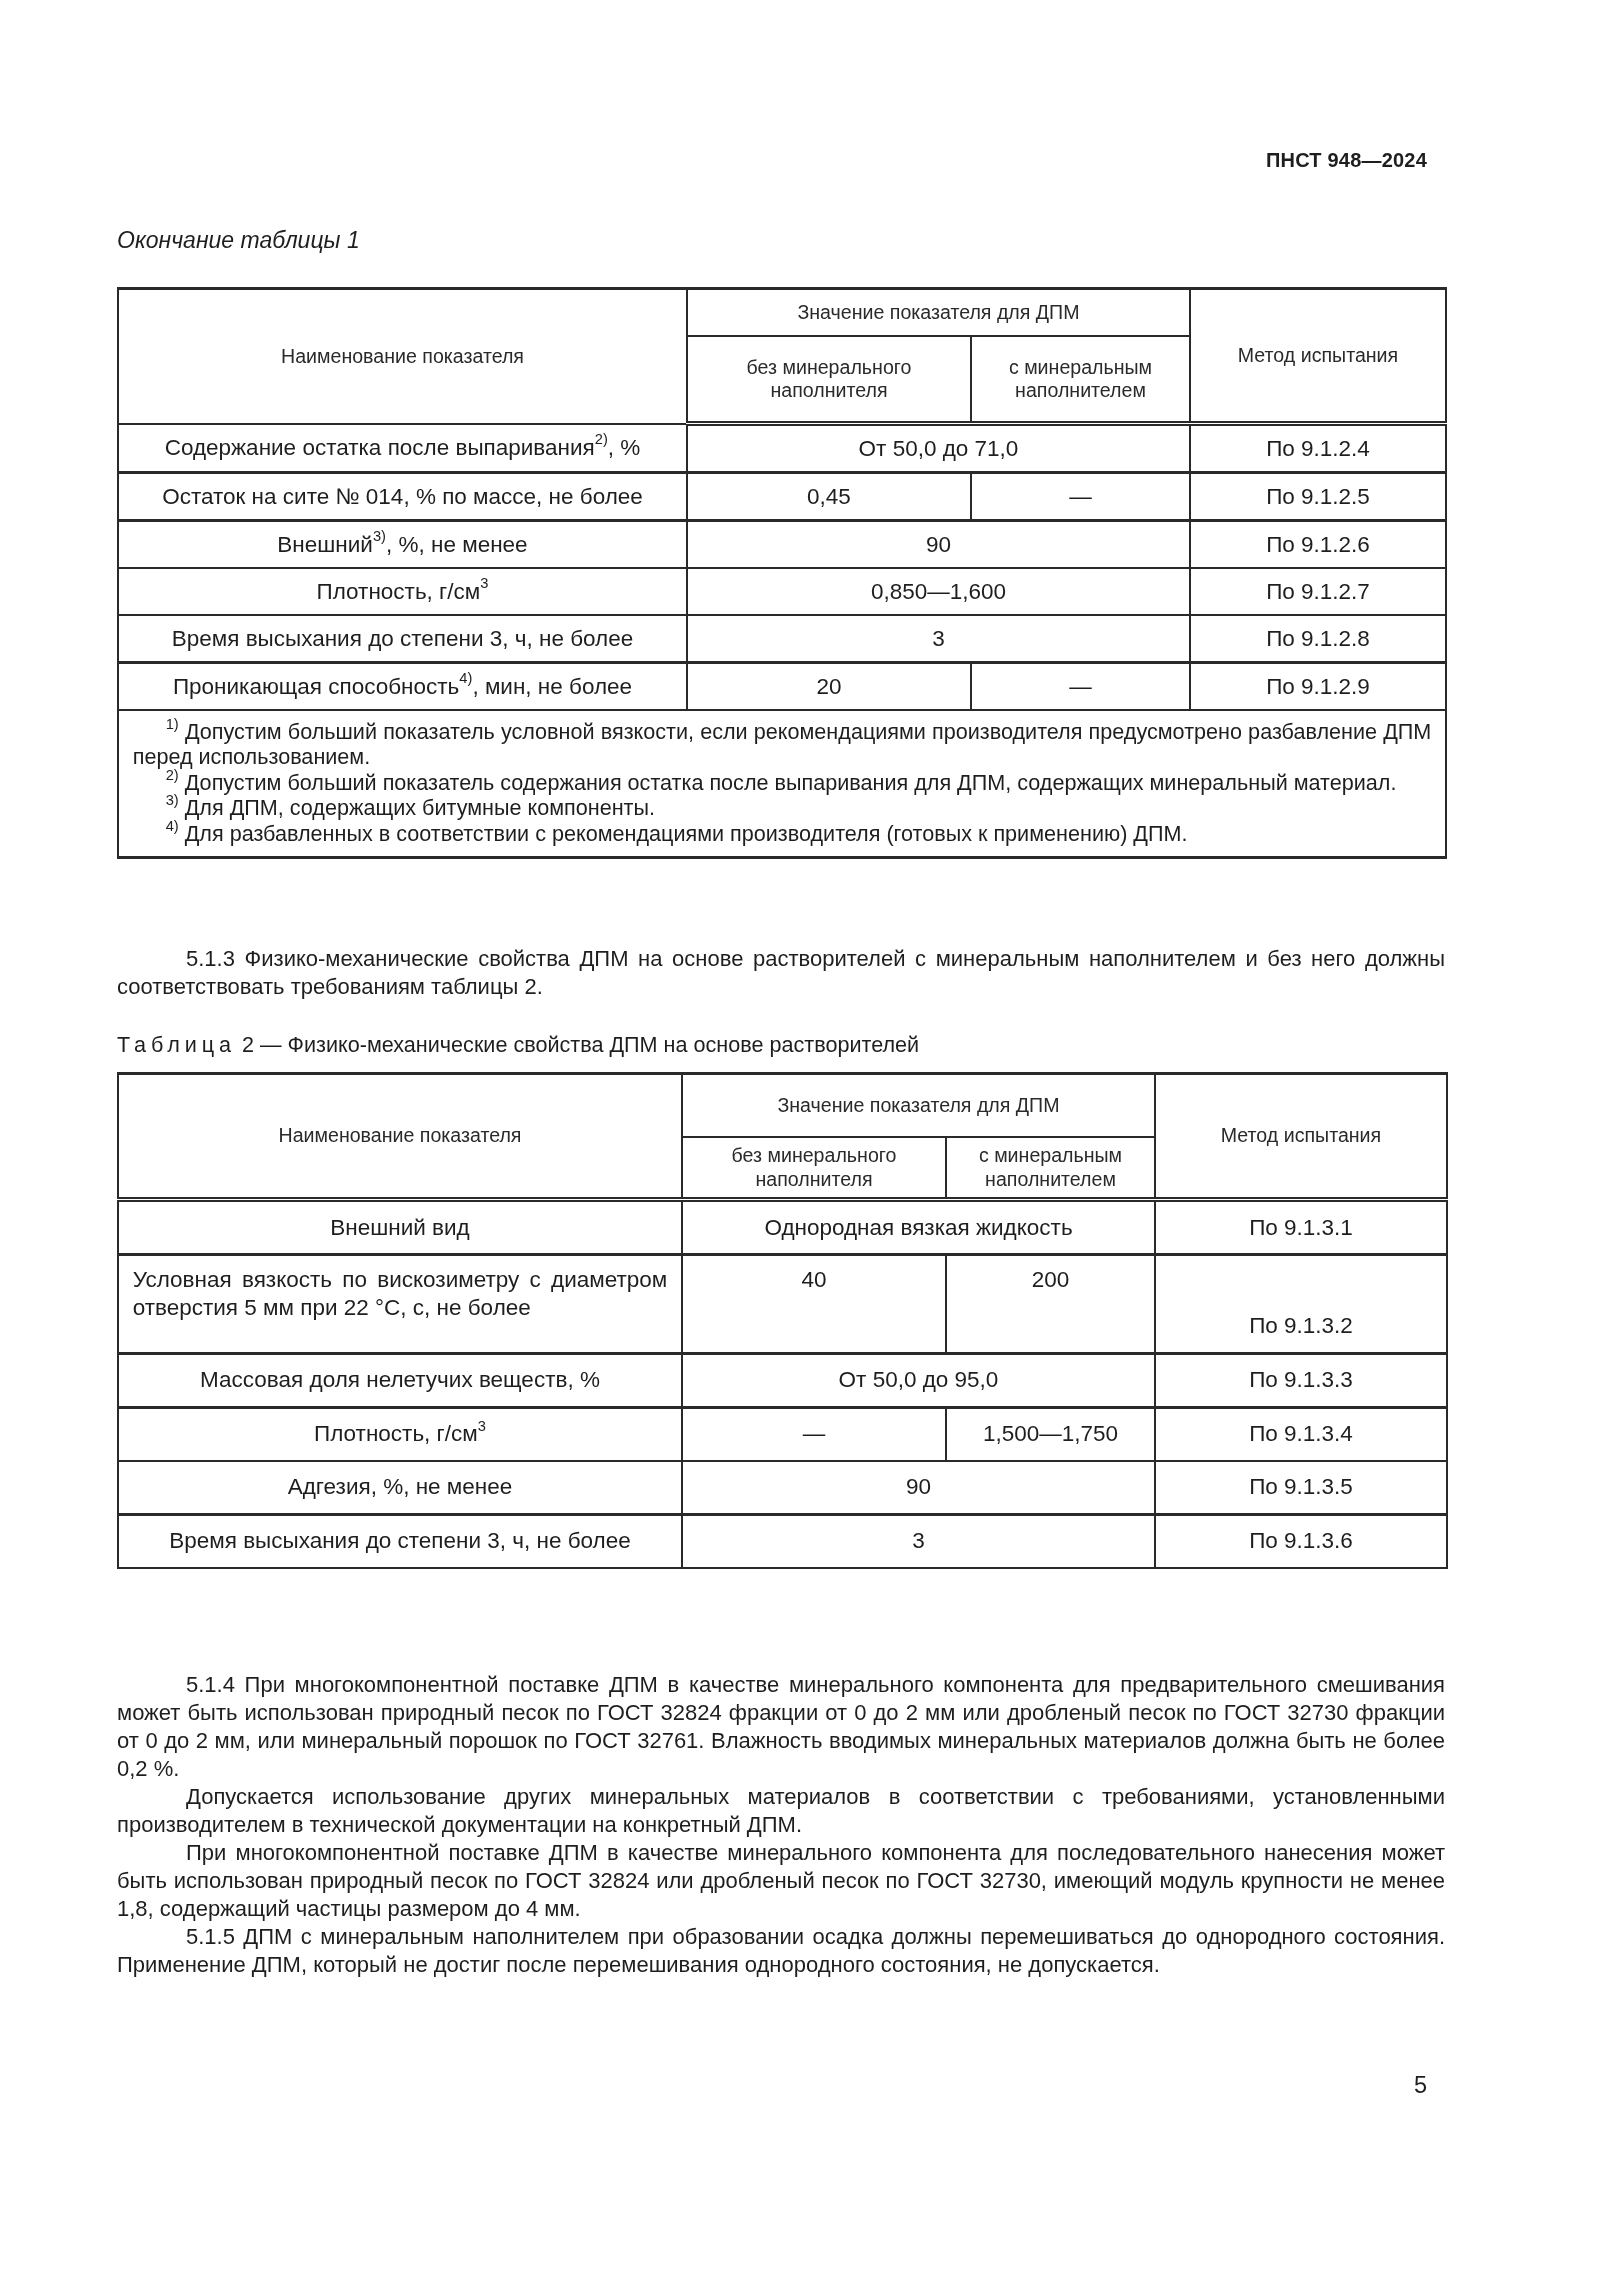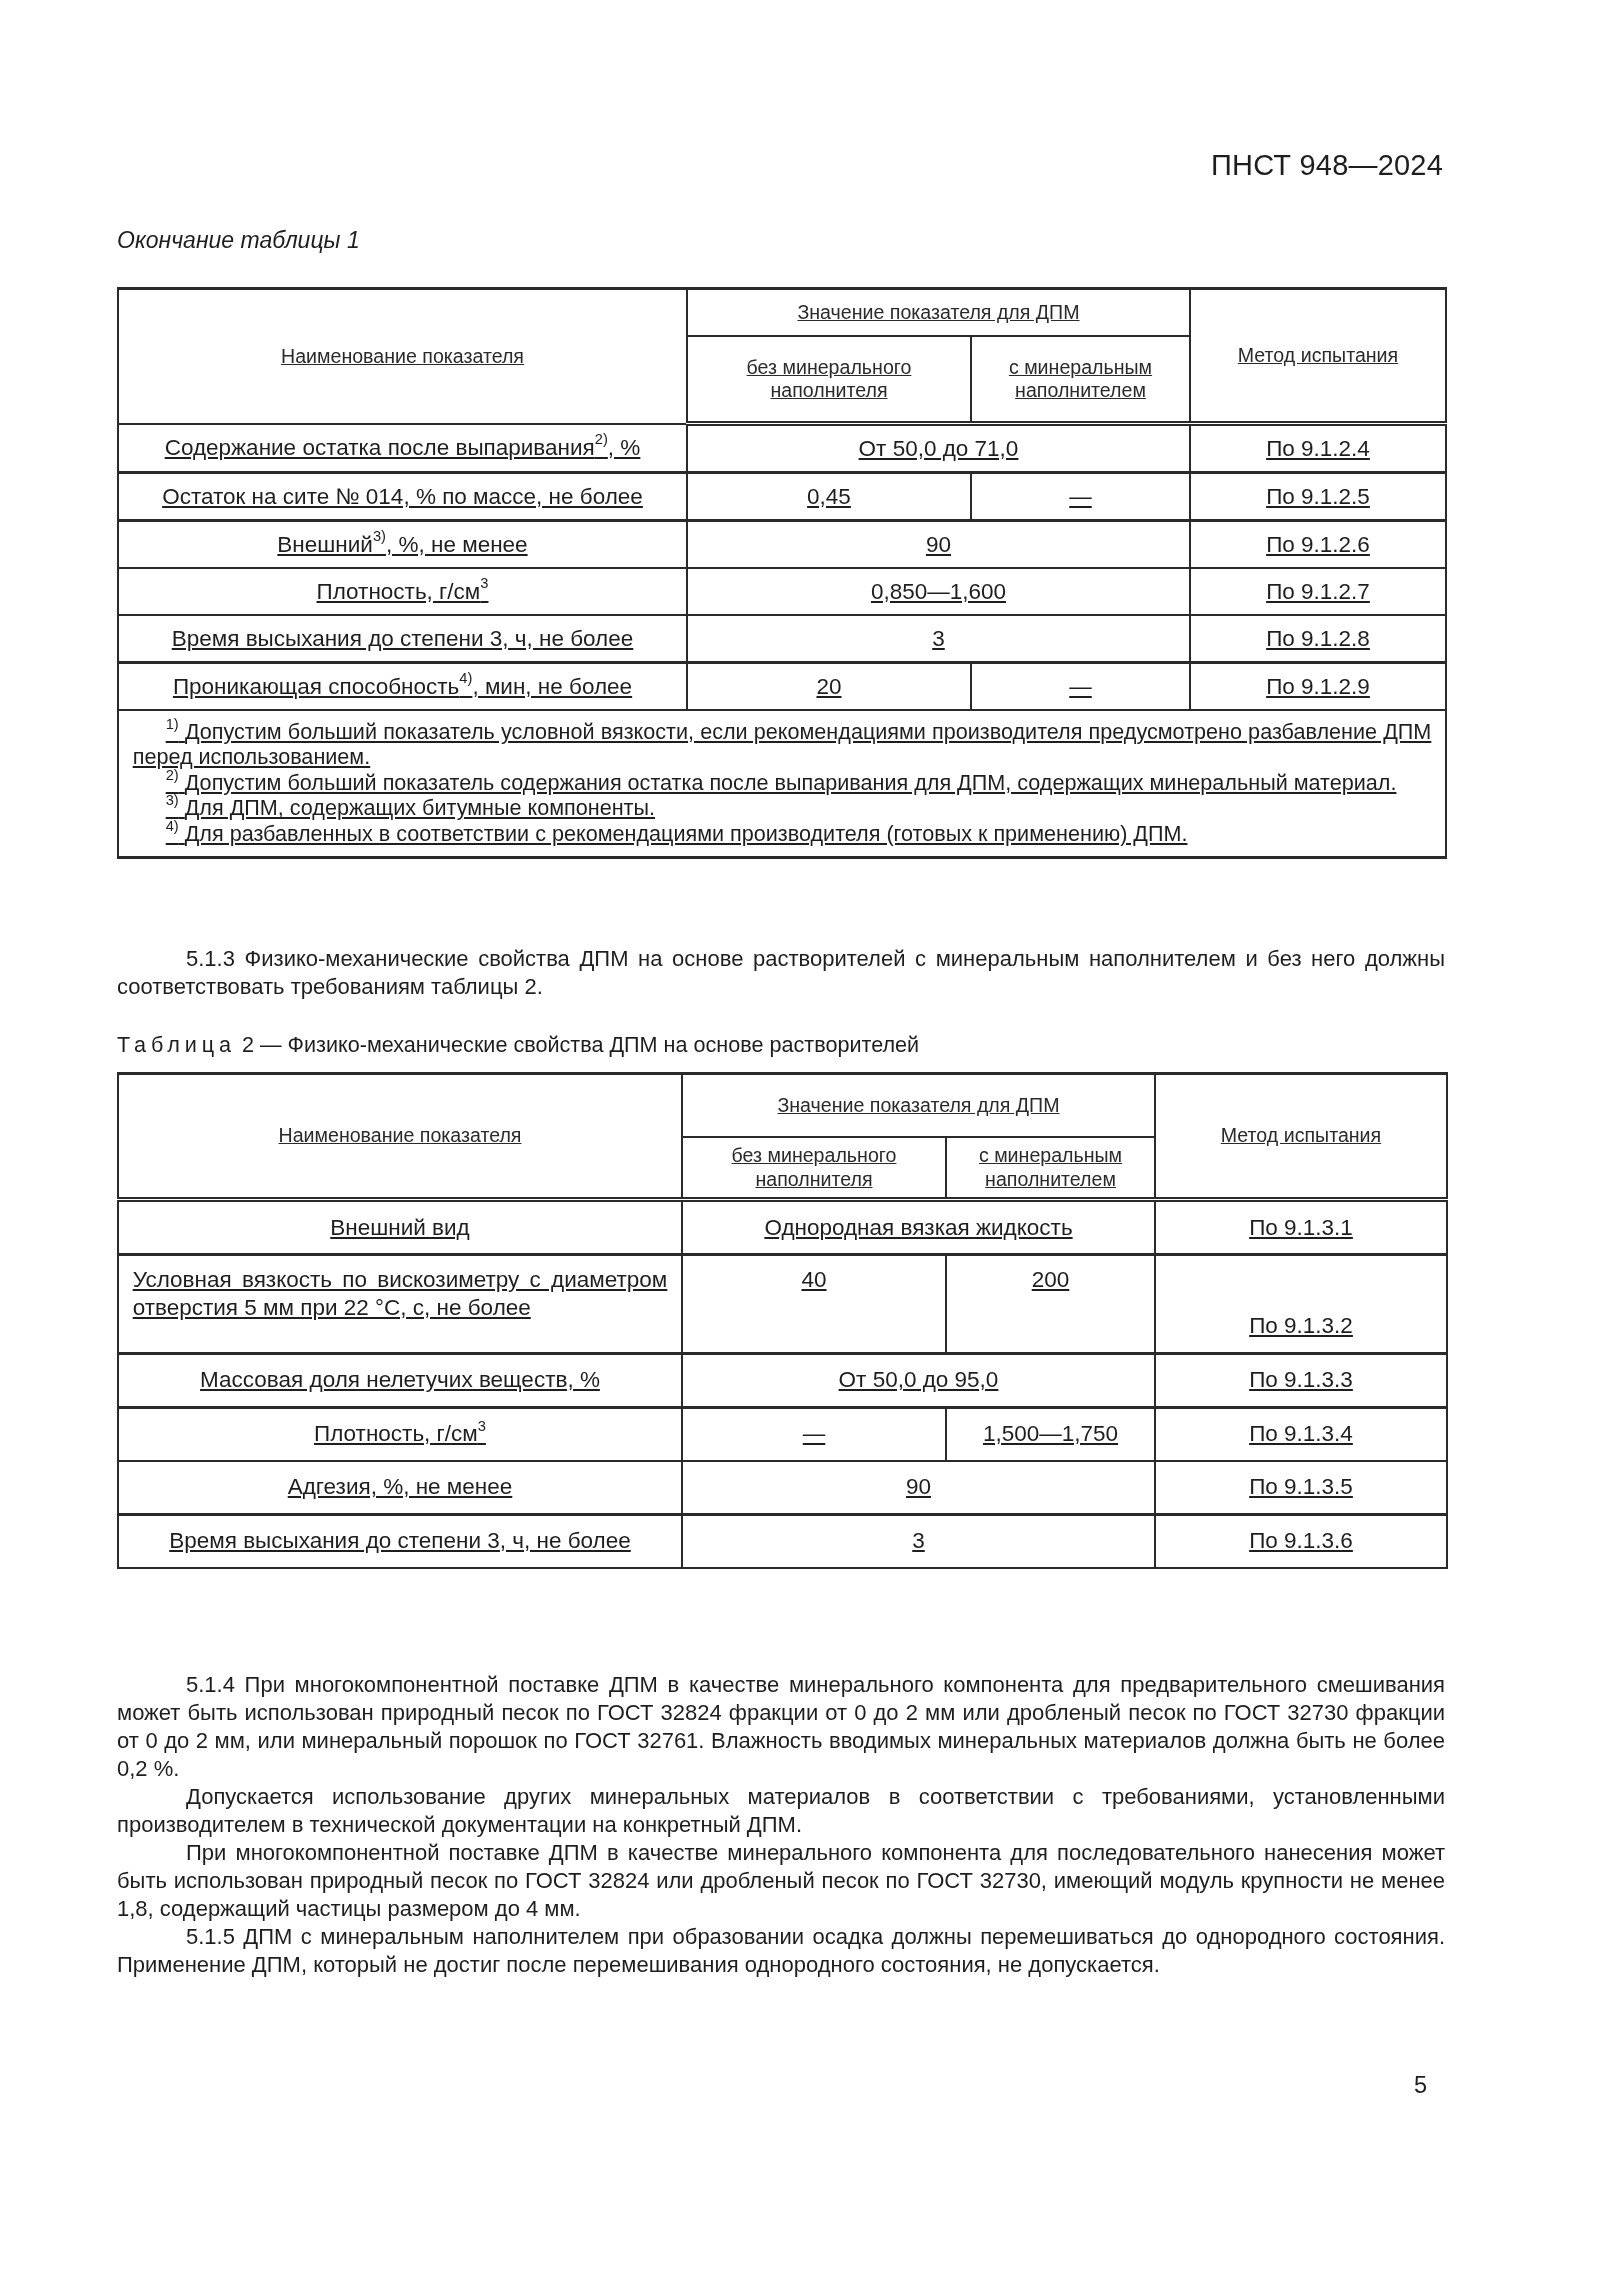--- a/index.html
+++ b/index.html
@@ -1,25 +1,25 @@
 <!DOCTYPE html>
 <html><head>
 <meta charset="utf-8">
 <style>
   html, body { margin: 0; padding: 0; background: #ffffff; }
   body { width: 1621px; height: 2293px; position: relative; overflow: hidden;
          font-family: "Liberation Sans", sans-serif; color: #1e1e1e; }
-  .doc-code { position: absolute; right: 178px; top: 149px; font-weight: normal; font-size: 29px; letter-spacing: 0.2px; }
+  .doc-code { position: absolute; right: 194px; top: 149px; font-weight: bold; font-size: 20px; letter-spacing: 0.2px; }
   .cont-caption { position: absolute; left: 117px; top: 227px; font-style: italic; font-size: 23px; }
   .tbl-caption { position: absolute; left: 117px; top: 1032px; font-size: 21.6px; }
   .tbl-caption .spaced { letter-spacing: 4.9px; }
   .page-num { position: absolute; right: 194px; top: 2072px; font-size: 23.5px; }
 
   table.std { position: absolute; left: 117px; width: 1328px; border-collapse: collapse; table-layout: fixed; }
-  table.std td, table.std th { border: 2px solid #2a2a2a; padding: 0 13.7px; font-weight: normal; text-decoration: underline; }
+  table.std td, table.std th { border: 2px solid #2a2a2a; padding: 0 13.7px; font-weight: normal; }
   table.std th { font-size: 19.6px; text-align: center; line-height: 23.5px; color: #2a2a2a; }
   table.std td { font-size: 22.5px; line-height: 28px; }
   table.std td.name { text-align: center; }
   table.std td.val, table.std td.meth { text-align: center; }
   table.std tr.hdr-last th { border-bottom: 5.9px double #2a2a2a; }
   table.std tr.top th { border-top: 3.9px solid #2a2a2a; }
   table.std td.thick-b { border-bottom-width: 3.9px; }
   sup { font-size: 14.7px; line-height: 0; position: relative; top: -2px; vertical-align: super; }
 
   #t1 { top: 287px; }

